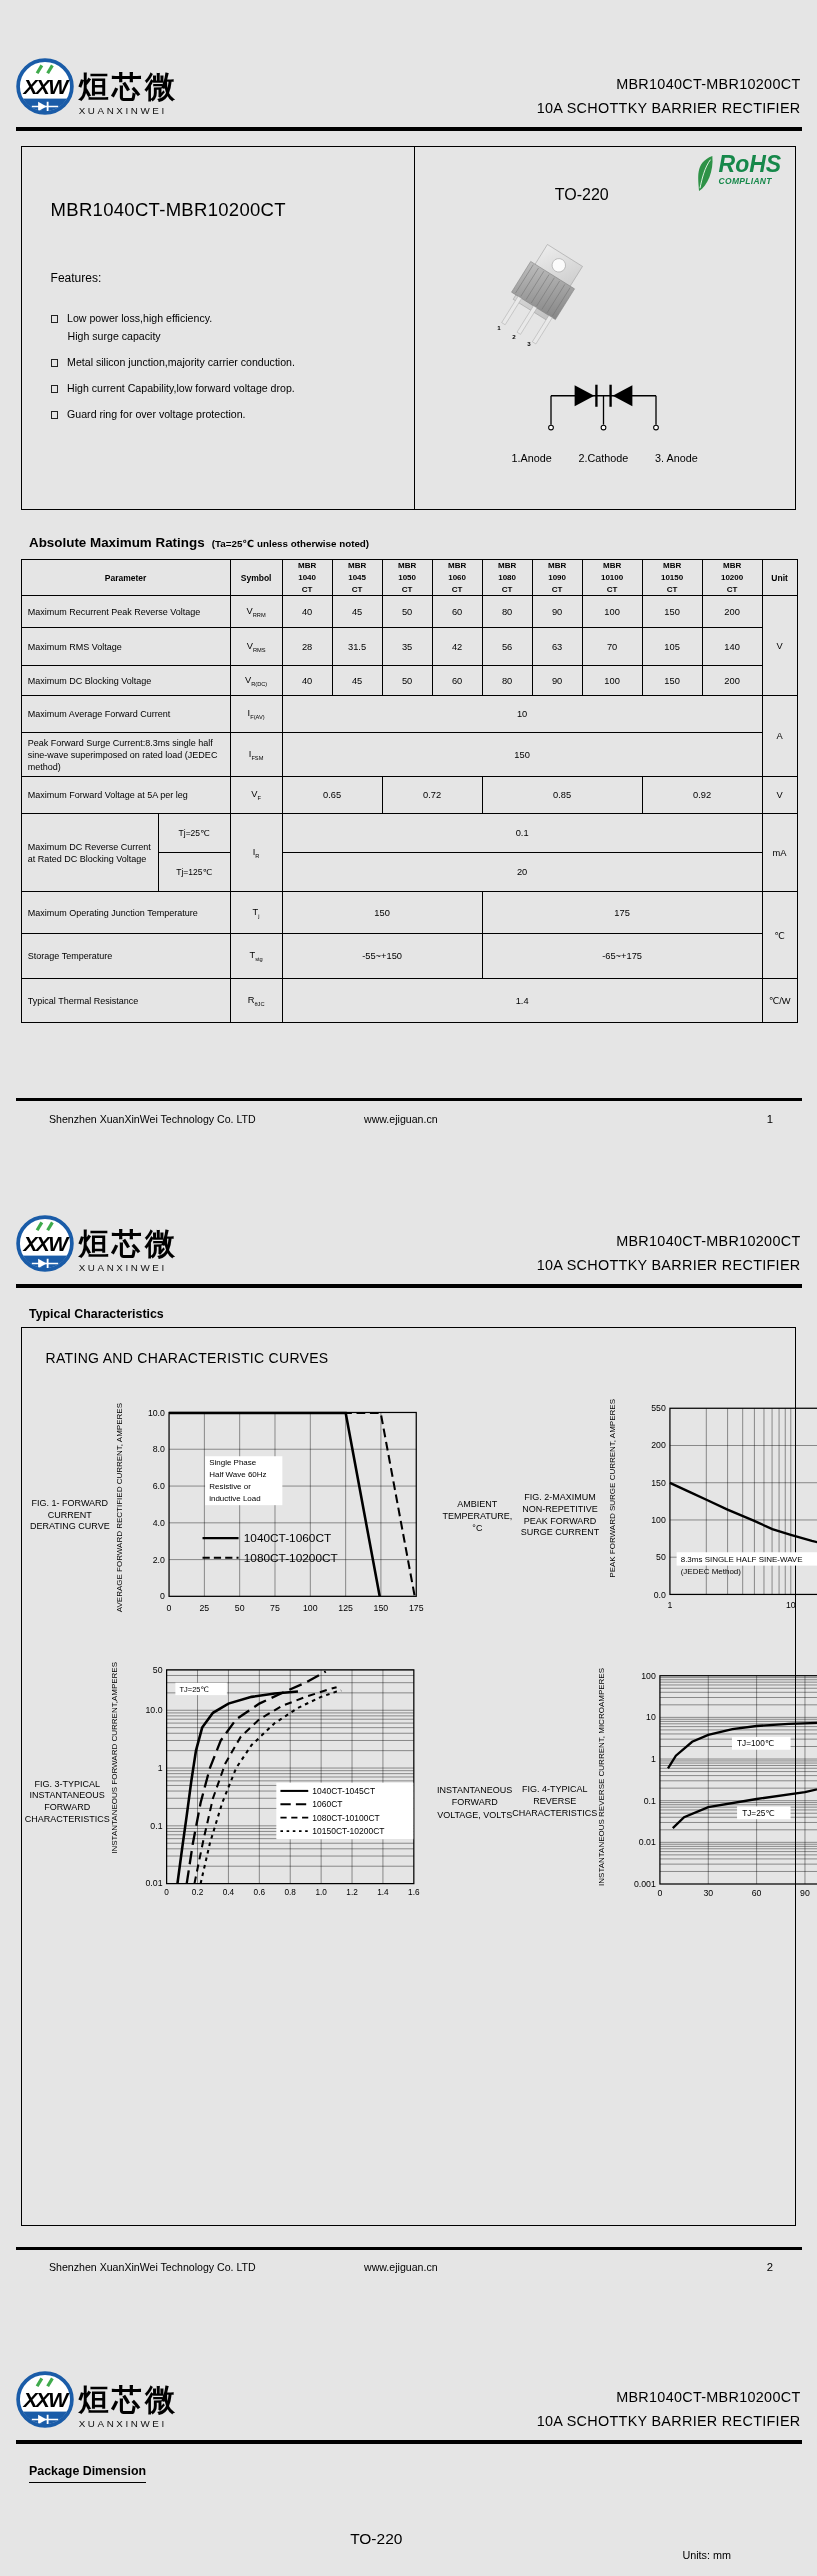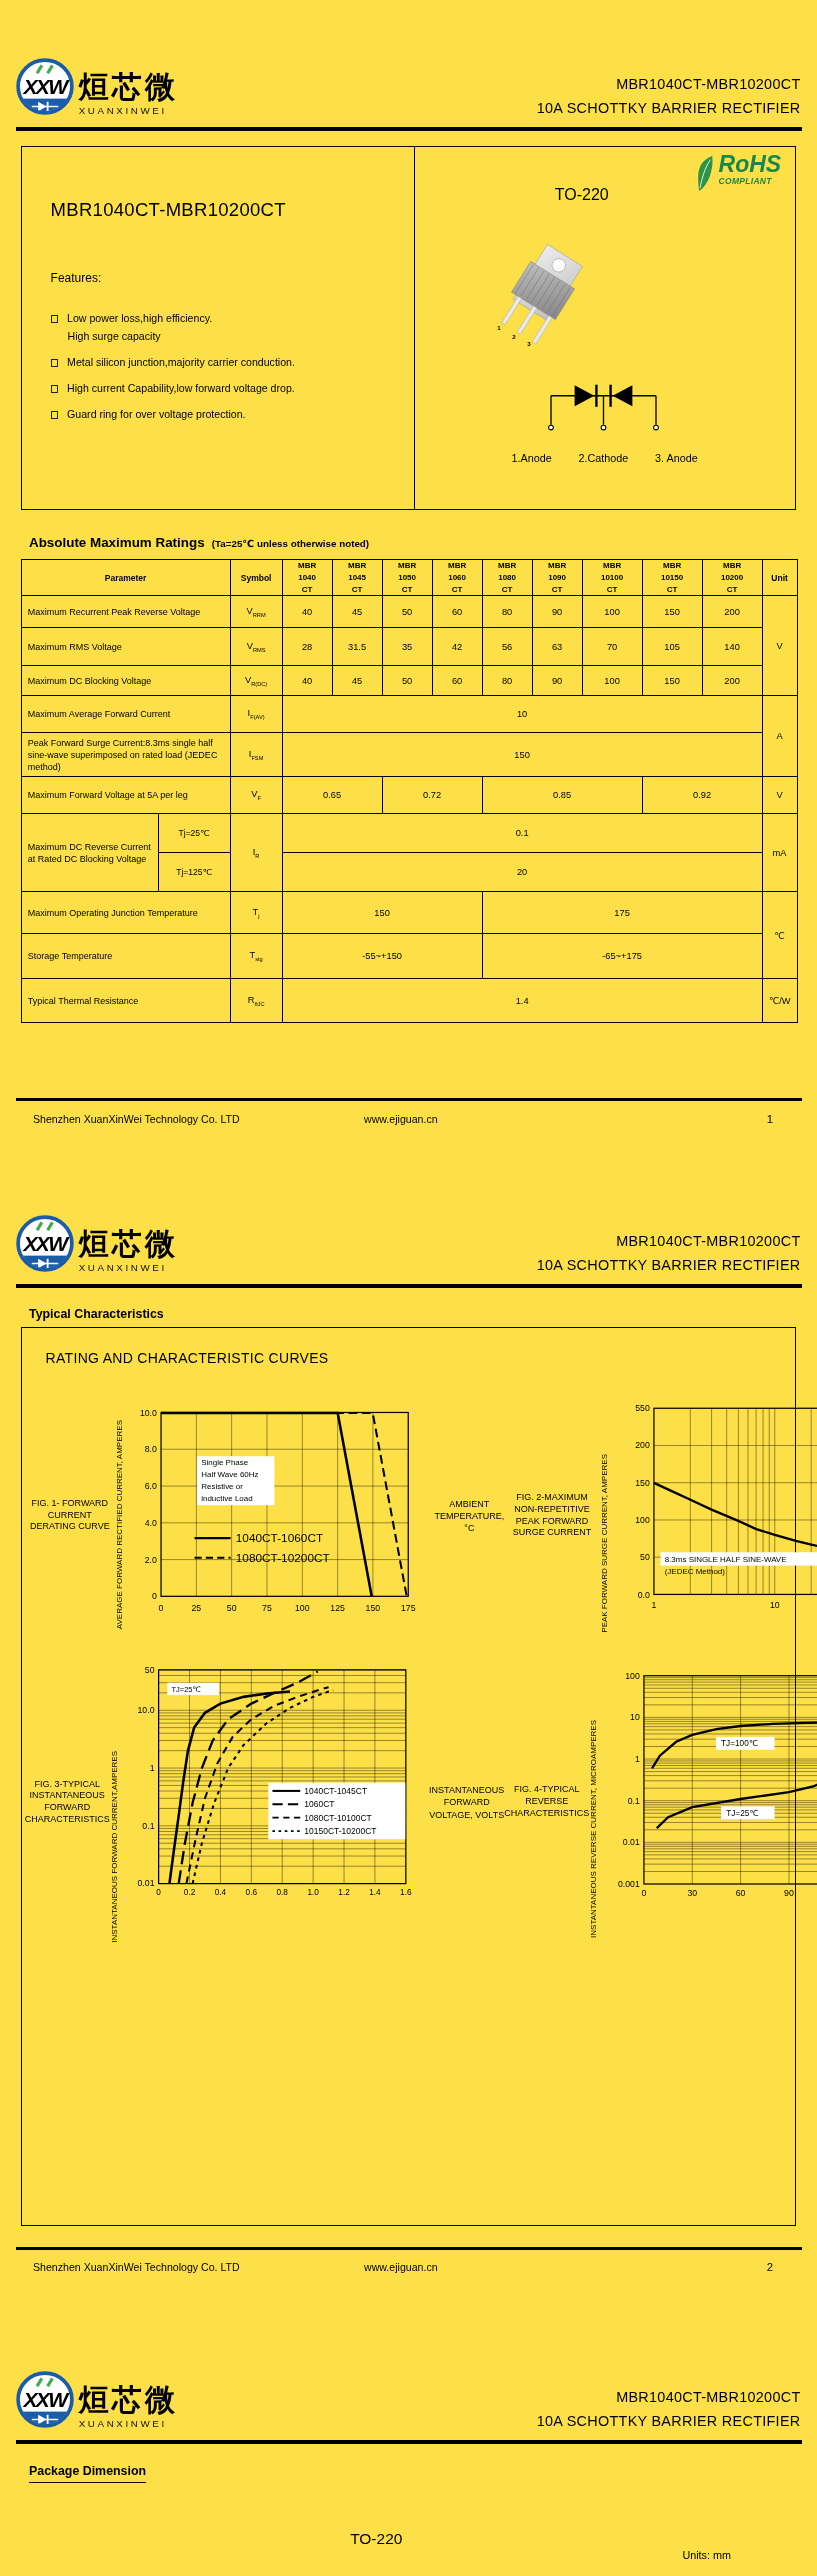--- a/index.html
+++ b/index.html
@@ -2,21 +2,21 @@
 <html style="--brand-blue: #1a5ca8; --logo-green: #3faa4c; --rohs-green: #16884a; --highlight: #ffff00; --header-gray: #d9d9d9;font-size:8.2px"><head>
 <meta charset="utf-8">
 <style>
   :root{
     --brand-blue:#1a5ca8; --logo-green:#3faa4c; --rohs-green:#16884a;
     --highlight:#ffff00; --header-gray:#d9d9d9;
   }
   *{margin:0;padding:0;box-sizing:border-box;}
   body{font-family:"Liberation Sans","DejaVu Sans",sans-serif;background:#fff;color:#000;}
   #doc{position:relative;width:818px;height:3470px;background:#fff;overflow:hidden;}
-  .page{position:absolute;left:0;width:818px;height:1157px;background:#fde047;}
+  .page{position:absolute;left:0;width:818px;height:1157px;background:#e5e5e5;}
   #pg1{top:0;} #pg2{top:1157px;} #pg3{top:2313px;}
 
   
   .brand{position:absolute;left:15.5px;top:57px;display:flex;align-items:flex-end;}
   .brand-mark{width:58px;height:60px;}
   .brand-text{margin-left:5.2px;padding-bottom:1px;}
   .brand-cn{font-size:30px;font-weight:700;letter-spacing:3.1px;line-height:1;font-family:"DejaVu Sans","Liberation Sans",sans-serif;}
   .brand-en{font-size:9.8px;letter-spacing:2.6px;margin-top:2.6px;color:#111;}
   .titles{position:absolute;right:17.5px;top:76px;text-align:right;}
   .t1{font-size:14.4px;letter-spacing:0.3px;}
@@ -56,30 +56,30 @@
   .amr td.param{text-align:left;padding:2.1px 5.2px 2.1px 6.2px;font-size:9px;line-height:1.35;}
   .amr td.cond{font-size:8.5px;}
   .amr sub{font-size:5.7px;}
   .hh{height:34px;} .h62{height:32px;} .h74{height:38px;} .h58{height:30px;} .h72{height:37px;}
   .h85{height:44px;} .h71{height:37px;} .h75{height:39px;} .h76{height:39px;} .h81{height:42px;}
   .h88{height:45px;} .h84{height:44px;}
 
   
   .frule{position:absolute;left:15.5px;right:16px;height:3.1px;background:#000;}
   .footer{position:absolute;left:0;width:100%;font-size:10.6px;}
-  .f-co{position:absolute;left:33px;} .f-web{position:absolute;left:364px;} .f-pg{position:absolute;right:45px;font-size:11.3px;}
+  .f-co{position:absolute;left:49px;} .f-web{position:absolute;left:364px;} .f-pg{position:absolute;right:45px;font-size:11.3px;}
 
   
   .tc-h{position:absolute;left:29px;top:150px;font-size:12.4px;font-weight:700;}
   .curvebox{position:absolute;left:20.6px;top:170px;width:775px;height:899px;border:1px solid #000;}
   .cb-title{position:absolute;left:24px;top:21.6px;font-size:14px;letter-spacing:0.3px;}
   .figgrid{position:absolute;top:71px;left:3.1px;right:3.1px;display:grid;grid-template-columns:1fr 1fr;row-gap:29px;justify-items:center;}
   .fig{display:flex;flex-direction:row;align-items:center;}
   .fig-title{font-size:9px;text-align:center;max-width:247px;min-height:25px;display:flex;align-items:flex-end;justify-content:center;line-height:1.3;margin-bottom:1px;}
-  .fig-body{display:flex;align-items:flex-end;}
+  .fig-body{display:flex;align-items:flex-start;gap:8px;}
   .ylab{writing-mode:vertical-rl;transform:rotate(180deg);font-size:8px;text-align:center;line-height:1.3;max-height:222px;}
   .xlab{font-size:9px;text-align:center;max-width:247px;line-height:1.35;margin-top:0px;}
   svg text{font-family:"Liberation Sans","DejaVu Sans",sans-serif;fill:#000;}
   .tick{font-size:17px;} .tick2{font-size:16px;}
   .pline{fill:none;stroke:#000;}
   .grid line,.minors line{stroke:#000;stroke-width:.8;}
   .axis{fill:none;stroke:#000;stroke-width:2.4;}
   .note{font-size:15.5px;} .lgd{font-size:23px;} .lgd3{font-size:16.5px;} .ann{font-size:16px;}
 
   

